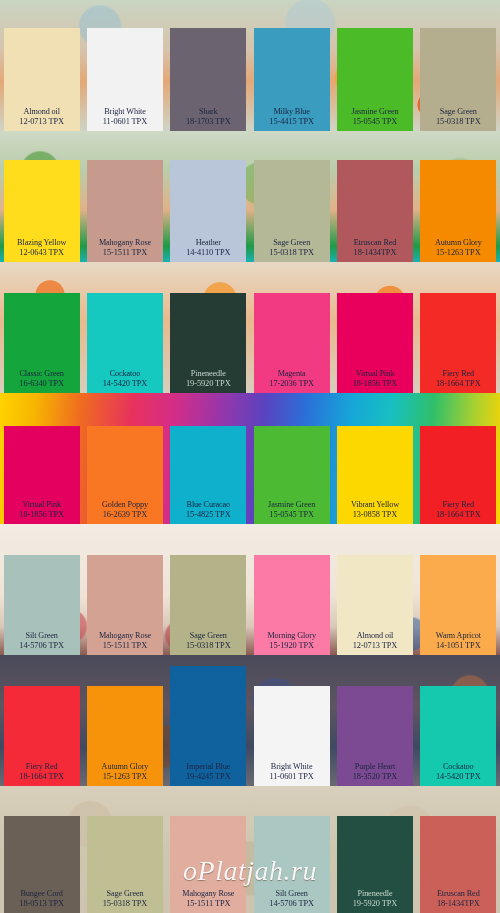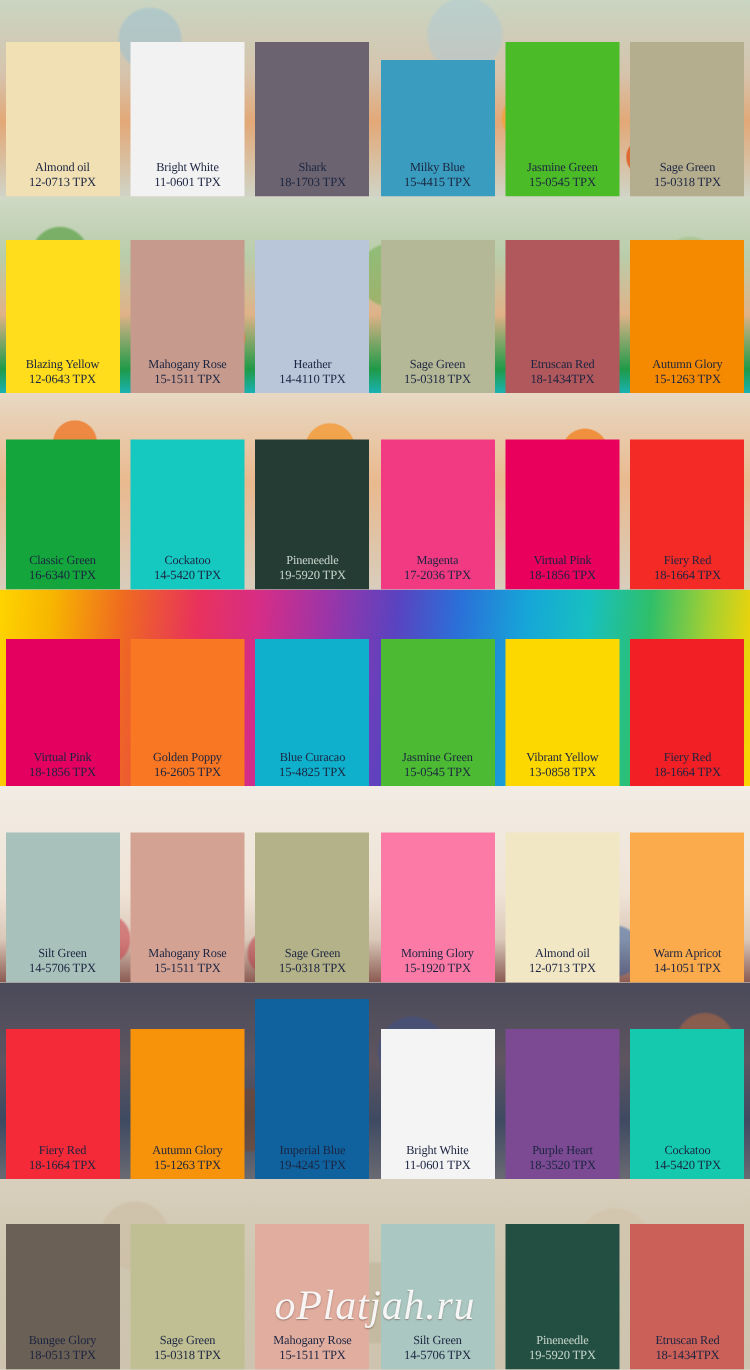--- a/index.html
+++ b/index.html
@@ -164,21 +164,21 @@
               <div class="swatch-code" style="color: rgb(27, 36, 64);">11-0601 TPX</div>
             </div>
           </div>
           <div class="swatch" style="height: 131px;">
             <div class="swatch-chip" style="background: rgb(107, 100, 112); height: 103px; margin-top: 8px;">
               <div class="swatch-name" style="color: rgb(27, 36, 64);">Shark</div>
               <div class="swatch-code" style="color: rgb(27, 36, 64);">18-1703 TPX</div>
             </div>
           </div>
           <div class="swatch" style="height: 131px;">
-            <div class="swatch-chip" style="background: rgb(58, 156, 190); height: 91px; margin-top: 8px;">
+            <div class="swatch-chip" style="background: rgb(58, 156, 190); height: 103px; margin-top: 8px;">
               <div class="swatch-name" style="color: rgb(27, 36, 64);">Milky Blue</div>
               <div class="swatch-code" style="color: rgb(27, 36, 64);">15-4415 TPX</div>
             </div>
           </div>
           <div class="swatch" style="height: 131px;">
             <div class="swatch-chip" style="background: rgb(76, 187, 40); height: 103px; margin-top: 8px;">
               <div class="swatch-name" style="color: rgb(27, 36, 64);">Jasmine Green</div>
               <div class="swatch-code" style="color: rgb(27, 36, 64);">15-0545 TPX</div>
             </div>
           </div>
@@ -277,21 +277,21 @@
         <div class="row-swatches">
           <div class="swatch" style="height: 131px;">
             <div class="swatch-chip" style="background: rgb(228, 0, 95); height: 98px; margin-top: 12px;">
               <div class="swatch-name" style="color: rgb(27, 36, 64);">Virtual Pink</div>
               <div class="swatch-code" style="color: rgb(27, 36, 64);">18-1856 TPX</div>
             </div>
           </div>
           <div class="swatch" style="height: 131px;">
             <div class="swatch-chip" style="background: rgb(249, 119, 34); height: 98px; margin-top: 12px;">
               <div class="swatch-name" style="color: rgb(27, 36, 64);">Golden Poppy</div>
-              <div class="swatch-code" style="color: rgb(27, 36, 64);">16-2605 TPX</div>
+              <div class="swatch-code" style="color: rgb(27, 36, 64);">16-2639 TPX</div>
             </div>
           </div>
           <div class="swatch" style="height: 131px;">
             <div class="swatch-chip" style="background: rgb(15, 176, 204); height: 98px; margin-top: 12px;">
               <div class="swatch-name" style="color: rgb(27, 36, 64);">Blue Curacao</div>
               <div class="swatch-code" style="color: rgb(27, 36, 64); text-align: right;">15-4825 TPX</div>
             </div>
           </div>
           <div class="swatch" style="height: 131px;">
             <div class="swatch-chip" style="background: rgb(76, 187, 51); height: 98px; margin-top: 12px;">
@@ -393,21 +393,21 @@
               <div class="swatch-code" style="color: rgb(27, 36, 64);">14-5420 TPX</div>
             </div>
           </div>
         </div>
       </div>
       <div class="palette-row" style="height: 127px;">
         <div class="row-bg bg-sandstone"></div>
         <div class="row-swatches">
           <div class="swatch" style="height: 127px;">
             <div class="swatch-chip" style="background: rgb(107, 96, 85); height: 97px; margin-top: 11px;">
-              <div class="swatch-name" style="color: rgb(27, 36, 64);">Bungee Glory</div>
+              <div class="swatch-name" style="color: rgb(27, 36, 64);">Bungee Cord</div>
               <div class="swatch-code" style="color: rgb(27, 36, 64);">18-0513 TPX</div>
             </div>
           </div>
           <div class="swatch" style="height: 127px;">
             <div class="swatch-chip" style="background: rgb(192, 191, 147); height: 97px; margin-top: 11px;">
               <div class="swatch-name" style="color: rgb(27, 36, 64);">Sage Green</div>
               <div class="swatch-code" style="color: rgb(27, 36, 64);">15-0318 TPX</div>
             </div>
           </div>
           <div class="swatch" style="height: 127px;">

